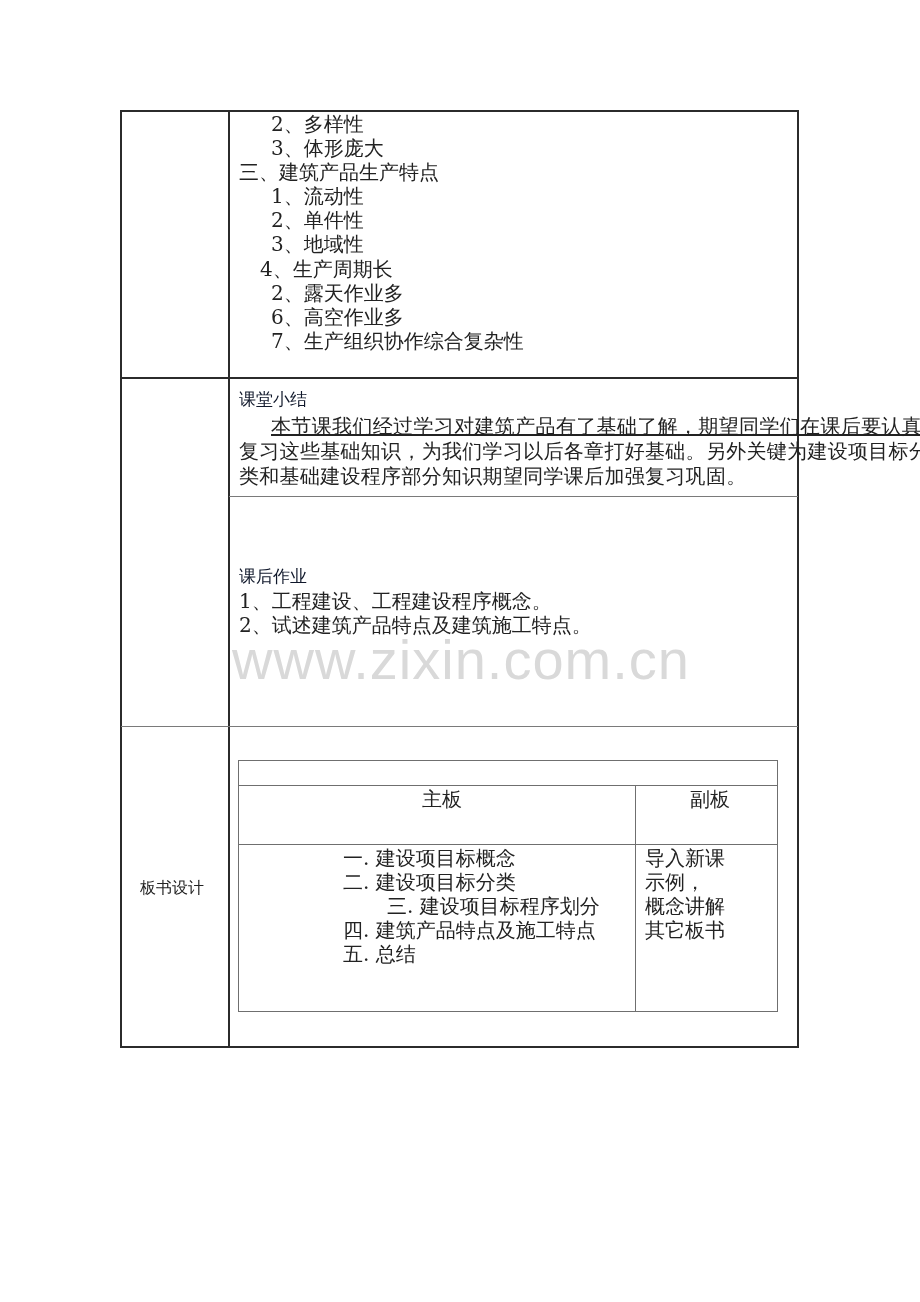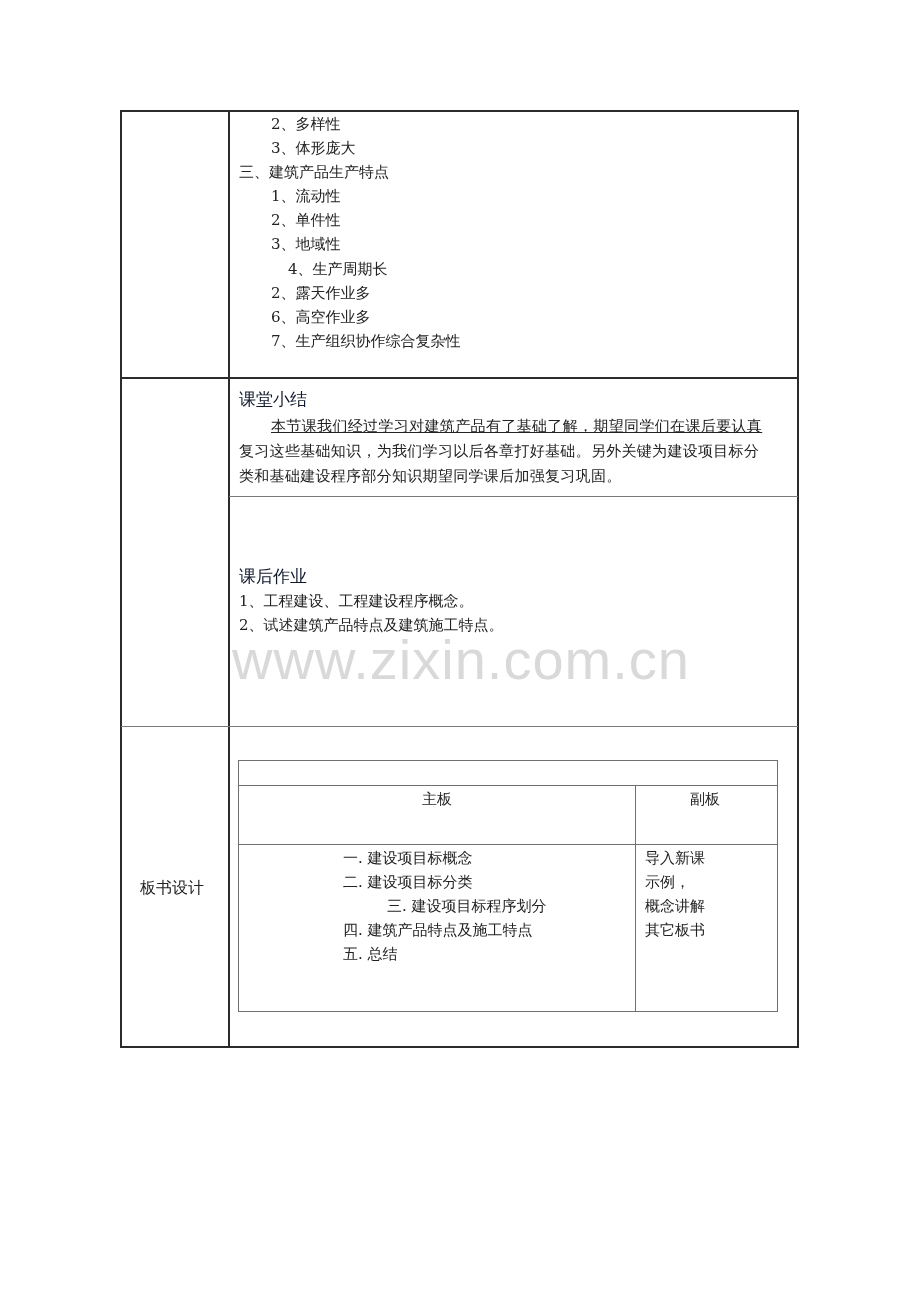--- a/index.html
+++ b/index.html
@@ -1,21 +1,21 @@
 <!DOCTYPE html>
 <html><head>
 <meta charset="utf-8">
 <style>
   html, body { margin: 0; padding: 0; background: #ffffff; }
   body { width: 920px; height: 1302px; position: relative; overflow: hidden;
          font-family: "DejaVu Serif", "Liberation Serif", serif; color: #1a1a1a; }
   .hline { position: absolute; height: 0; border-top: 2px solid #2b2b2b; }
   .hline-thin { position: absolute; height: 0; border-top: 1px solid #7a7a7a; }
   .vline { position: absolute; width: 0; border-left: 2px solid #2b2b2b; }
-  .txt { position: absolute; font-size: 15px; line-height: 24px; white-space: nowrap; color: #222; }
+  .txt { position: absolute; font-size: 20px; line-height: 24px; white-space: nowrap; color: #222; }
   .heading { position: absolute; font-family: "DejaVu Sans", "Liberation Sans", sans-serif;
              font-weight: normal; font-size: 17px; line-height: 24px; color: #0f172a; white-space: nowrap; }
   .inner-table { position: absolute; left: 238px; top: 760px; width: 540px; height: 252px;
                  border: 1px solid #6f6f6f; box-sizing: border-box; }
   .inner-hline { position: absolute; left: 0; right: 0; height: 0; border-top: 1px solid #6f6f6f; }
   .inner-vline { position: absolute; top: 24px; bottom: 0; width: 0; border-left: 1px solid #6f6f6f; }
   .watermark { position: absolute; left: 232px; top: 602px; font-family: "Liberation Sans", "DejaVu Sans", sans-serif;
                font-size: 56px; line-height: 62px; color: #d9d9d9; letter-spacing: 1px; white-space: nowrap;
                z-index: 0; pointer-events: none; margin-top: 27px; }
   .fg { z-index: 1; }
@@ -36,21 +36,21 @@
   <div class="hline-thin" style="left:121px; top:726px; width:677px;"></div>
 </div>
 
 <div>
   <div class="txt fg" style="left:271px; top:112px;">2、多样性</div>
   <div class="txt fg" style="left:271px; top:136px;">3、体形庞大</div>
   <div class="txt fg" style="left:239px; top:160px;">三、建筑产品生产特点</div>
   <div class="txt fg" style="left:271px; top:184px;">1、流动性</div>
   <div class="txt fg" style="left:271px; top:208px;">2、单件性</div>
   <div class="txt fg" style="left:271px; top:232px;">3、地域性</div>
-  <div class="txt fg" style="left:288px; top:257px;">4、生产周期长</div>
+  <div class="txt fg" style="left:260px; top:257px;">4、生产周期长</div>
   <div class="txt fg" style="left:271px; top:281px;">2、露天作业多</div>
   <div class="txt fg" style="left:271px; top:305px;">6、高空作业多</div>
   <div class="txt fg" style="left:271px; top:329px;">7、生产组织协作综合复杂性</div>
 </div>
 
 <div>
   <div class="heading fg" style="left:239px; top:387px;">课堂小结</div>
   <div class="txt fg" style="left:271px; top:414px; letter-spacing:0.35px;text-decoration:underline;">本节课我们经过学习对建筑产品有了基础了解，期望同学们在课后要认真</div>
   <div class="txt fg" style="left:239px; top:439px; letter-spacing:0.3px;">复习这些基础知识，为我们学习以后各章打好基础。另外关键为建设项目标分</div>
   <div class="txt fg" style="left:239px; top:464px; letter-spacing:0.3px;">类和基础建设程序部分知识期望同学课后加强复习巩固。</div>

